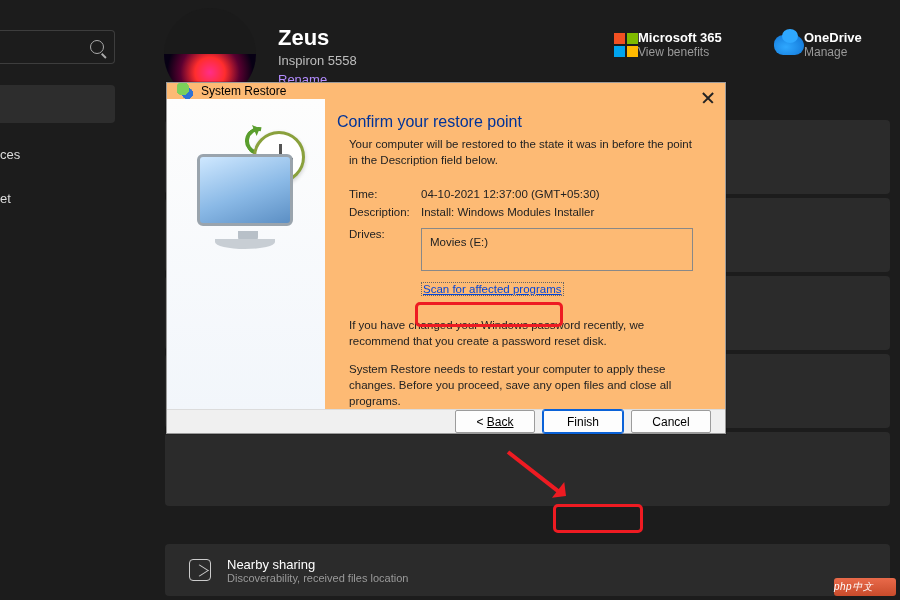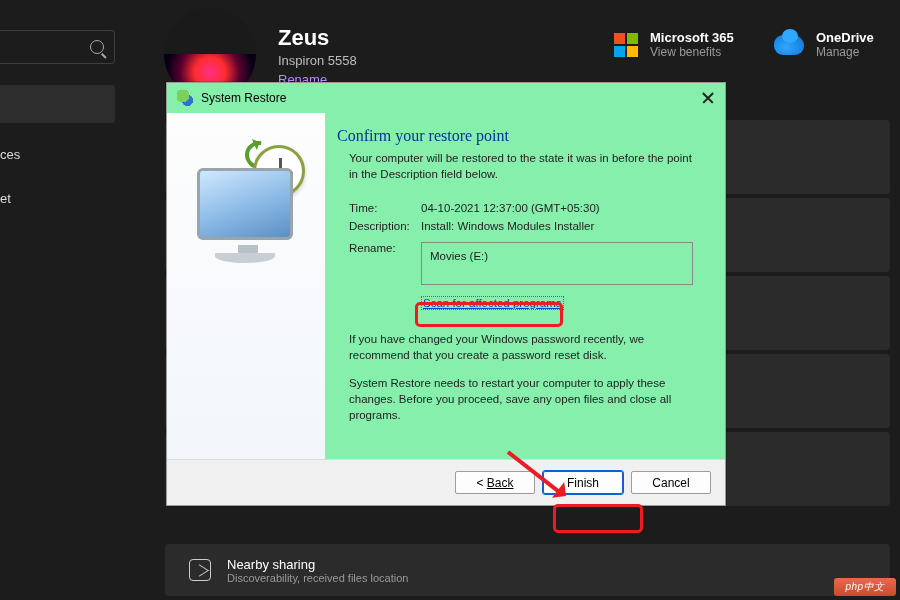--- a/index.html
+++ b/index.html
@@ -18,65 +18,65 @@
   .side-net { top: 191px; }
 
   
   .profile-pic { position: absolute; left: 164px; top: 8px; width: 92px; height: 92px; border-radius: 50%; background: #1a1a1a; overflow: hidden; }
   .profile-pic::before { content:""; position: absolute; left: 0; right: 0; bottom: 0; height: 50%; background: radial-gradient(circle at 50% 40%, #ff2d88 0%, #ff2d2d 28%, #5a0030 55%, #070014 80%); }
   .profile-txt { position: absolute; left: 278px; top: 18px; }
   .profile-txt .pn { font-size: 22px; font-weight: 600; margin-top: 7px; }
   .profile-txt .pm { font-size: 13px; color: #bdbdbd; margin-top: 2px; }
   .profile-txt .rn { font-size: 13px; color: #b38cff; margin-top: 4px; cursor: pointer; }
 
-  .promo { position: absolute; top: 30px; display: flex; align-items: center; gap: 12px; }
+  .promo { position: absolute; top: 30px; display: flex; align-items: center; }
   .promo.m365 { left: 614px; }
   .promo.od   { left: 774px; }
   .promo .t1 { font-size: 13px; font-weight: 600; }
   .promo .t2 { font-size: 12px; color: #9a9a9a; }
   .ms-logo { width: 24px; height: 24px; display: grid; grid-template: 1fr 1fr / 1fr 1fr; gap: 2px; }
   .ms-logo span:nth-child(1){background:#f25022;} .ms-logo span:nth-child(2){background:#7fba00;}
   .ms-logo span:nth-child(3){background:#00a4ef;} .ms-logo span:nth-child(4){background:#ffb900;}
   .od-logo { width: 30px; height: 20px; background: radial-gradient(ellipse at 40% 60%, #2fa8ff 0%, #0d6fd1 100%); border-radius: 10px 12px 10px 10px; position: relative; }
   .od-logo::before { content:""; position:absolute; top:-6px; left:8px; width:16px; height:14px; background:#2fa8ff; border-radius:50%; }
 
   .bg-rows { position: absolute; left: 165px; top: 120px; right: 10px; }
   .bg-row  { height: 74px; background: #2b2b2b; border-radius: 4px; margin-bottom: 4px; }
 
   .nearby { position: absolute; left: 165px; top: 544px; right: 10px; height: 52px; background: #2b2b2b; border-radius: 4px; display: flex; align-items: center; padding-left: 24px; gap: 16px; }
   .nearby-icon { width: 22px; height: 22px; border: 1.5px solid #ccc; border-radius: 4px; position: relative; }
   .nearby-icon::after { content:""; position:absolute; left:4px; top:5px; width:10px; height:10px; border-top:1.5px solid #ccc; border-right:1.5px solid #ccc; transform: rotate(45deg) skew(-12deg,-12deg); }
   .nearby .nt1 { font-size: 13px; }
   .nearby .nt2 { font-size: 11px; color: #9a9a9a; text-align: right; }
 
-  .watermark { position: absolute; right: 4px; bottom: 4px; width: 62px; height: 18px; border-radius: 3px; font-size: 10px; letter-spacing: .5px; font-style: italic; text-align: center; line-height: 18px; color: #fff; background: linear-gradient(#e96a4a,#c84b2b); }
-
-  
-  .dialog { position: absolute; left: 166px; top: 82px; width: 560px; height: 424px; background: #86efac; color: #000; border: 1px solid #9a9a9a; box-shadow: 0 0 0 1px rgba(0,0,0,.15); display: flex; flex-direction: column; }
+  .watermark { position: absolute; right: 4px; bottom: 4px; width: 62px; height: 18px; border-radius: 3px; font-size: 10px; letter-spacing: .5px; font-style: italic; text-align: left; line-height: 18px; color: #fff; background: linear-gradient(#e96a4a,#c84b2b); }
+
+  
+  .dialog { position: absolute; left: 166px; top: 82px; width: 560px; height: 352px; background: #fdba74; color: #000; border: 1px solid #9a9a9a; box-shadow: 0 0 0 1px rgba(0,0,0,.15); display: flex; flex-direction: column; }
   .titlebar { height: 30px; display: flex; align-items: center; padding: 0 10px; font-size: 12px; position: relative; }
   .titlebar .sr-icon { width: 16px; height: 16px; margin-right: 8px; background: radial-gradient(circle at 35% 35%, #7bd05a 0 45%, transparent 46%), radial-gradient(circle at 65% 65%, #2f72d4 0 38%, transparent 39%); border-radius: 3px; }
   .titlebar .close { position: absolute; right: 8px; top: 6px; width: 18px; height: 18px; cursor: pointer; }
   .titlebar .close::before, .titlebar .close::after { content:""; position:absolute; left:2px; top:8px; width:14px; height:1.5px; background:#222; }
   .titlebar .close::before { transform: rotate(45deg); }
   .titlebar .close::after  { transform: rotate(-45deg); }
 
   .dlg-body { flex: 1; display: flex; }
 
   .dlg-left { width: 158px; background: linear-gradient(#fdfdfd,#f2f6fb); position: relative; }
   .monitor { position: absolute; left: 30px; top: 55px; width: 96px; height: 72px; border: 3px solid #9aa4ad; border-radius: 6px; background: linear-gradient(160deg,#cfe8ff,#8ab9e6 55%,#5c8fc4); }
   .monitor::after { content:""; position:absolute; left:38px; bottom:-18px; width:20px; height:10px; background:#b8c0c8; border-radius:0 0 4px 4px; }
   .stand { position:absolute; left:48px; top:140px; width:60px; height:10px; background:#c8ced4; border-radius:0 0 60px 60px/0 0 14px 14px; }
   .clock { position:absolute; left:86px; top:32px; width:52px; height:52px; border-radius:50%; background:#fff; border:3px solid #8aa13d; box-shadow:0 2px 4px rgba(0,0,0,.2); }
   .clock::before { content:""; position:absolute; left:23px; top:10px; width:3px; height:16px; background:#555; }
   .clock::after  { content:""; position:absolute; left:23px; top:24px; width:14px; height:3px; background:#555; }
   .arrow-back { position:absolute; left:78px; top:28px; width:28px; height:28px; border:4px solid #5a9e2e; border-right-color:transparent; border-bottom-color:transparent; border-radius:50%; transform:rotate(-35deg); }
   .arrow-back::after { content:""; position:absolute; right:-4px; top:-6px; border:6px solid transparent; border-left-color:#5a9e2e; transform:rotate(12deg); }
 
   .dlg-right { flex: 1; padding: 14px 22px 0 12px; font-size: 11.5px; color: #222; }
-  .dlg-right h1 { font-size: 16px; font-weight: 400; color: #003399; margin-bottom: 6px; font-family: Liberation Serif, serif; }
+  .dlg-right h1 { font-size: 16px; font-weight: 400; color: #003399; margin-bottom: 6px; }
   .dlg-right .sub { margin: 0 0 20px 12px; line-height: 1.35; }
   .kv { display: flex; margin: 0 0 6px 12px; }
   .kv .k { width: 72px; }
   .drives-wrap { margin: 10px 0 0 12px; display: flex; }
   .drives-box { border: 1px solid #888; width: 272px; padding: 5px 8px 18px; line-height: 1.55; }
   .scan-row { margin: 12px 0 0 84px; }
   .scan-link { color: #0645d8; text-decoration: underline; border: 1px dotted #666; padding: 0 1px; cursor: pointer; }
   .red-box { position: absolute; border: 3px solid #ee1b22; border-radius: 5px; }
   .red-box.scan { left: 415px; top: 302px; width: 148px; height: 25px; }
 
@@ -171,21 +171,21 @@
       <div class="kv">
         <span class="k">Time:</span>
         <span>04-10-2021 12:37:00 (GMT+05:30)</span>
       </div>
       <div class="kv">
         <span class="k">Description:</span>
         <span>Install: Windows Modules Installer</span>
       </div>
 
       <div class="drives-wrap">
-        <span class="k" style="width:72px">Rename:</span>
+        <span class="k" style="width:72px">Drives:</span>
         <div class="drives-box">
           <div>Movies (E:)</div>
         </div>
       </div>
 
       <div class="scan-row">
         <span class="scan-link">Scan for affected programs</span>
       </div>
 
       <p class="para">If you have changed your Windows password recently, we recommend that you create a password reset disk.</p>

